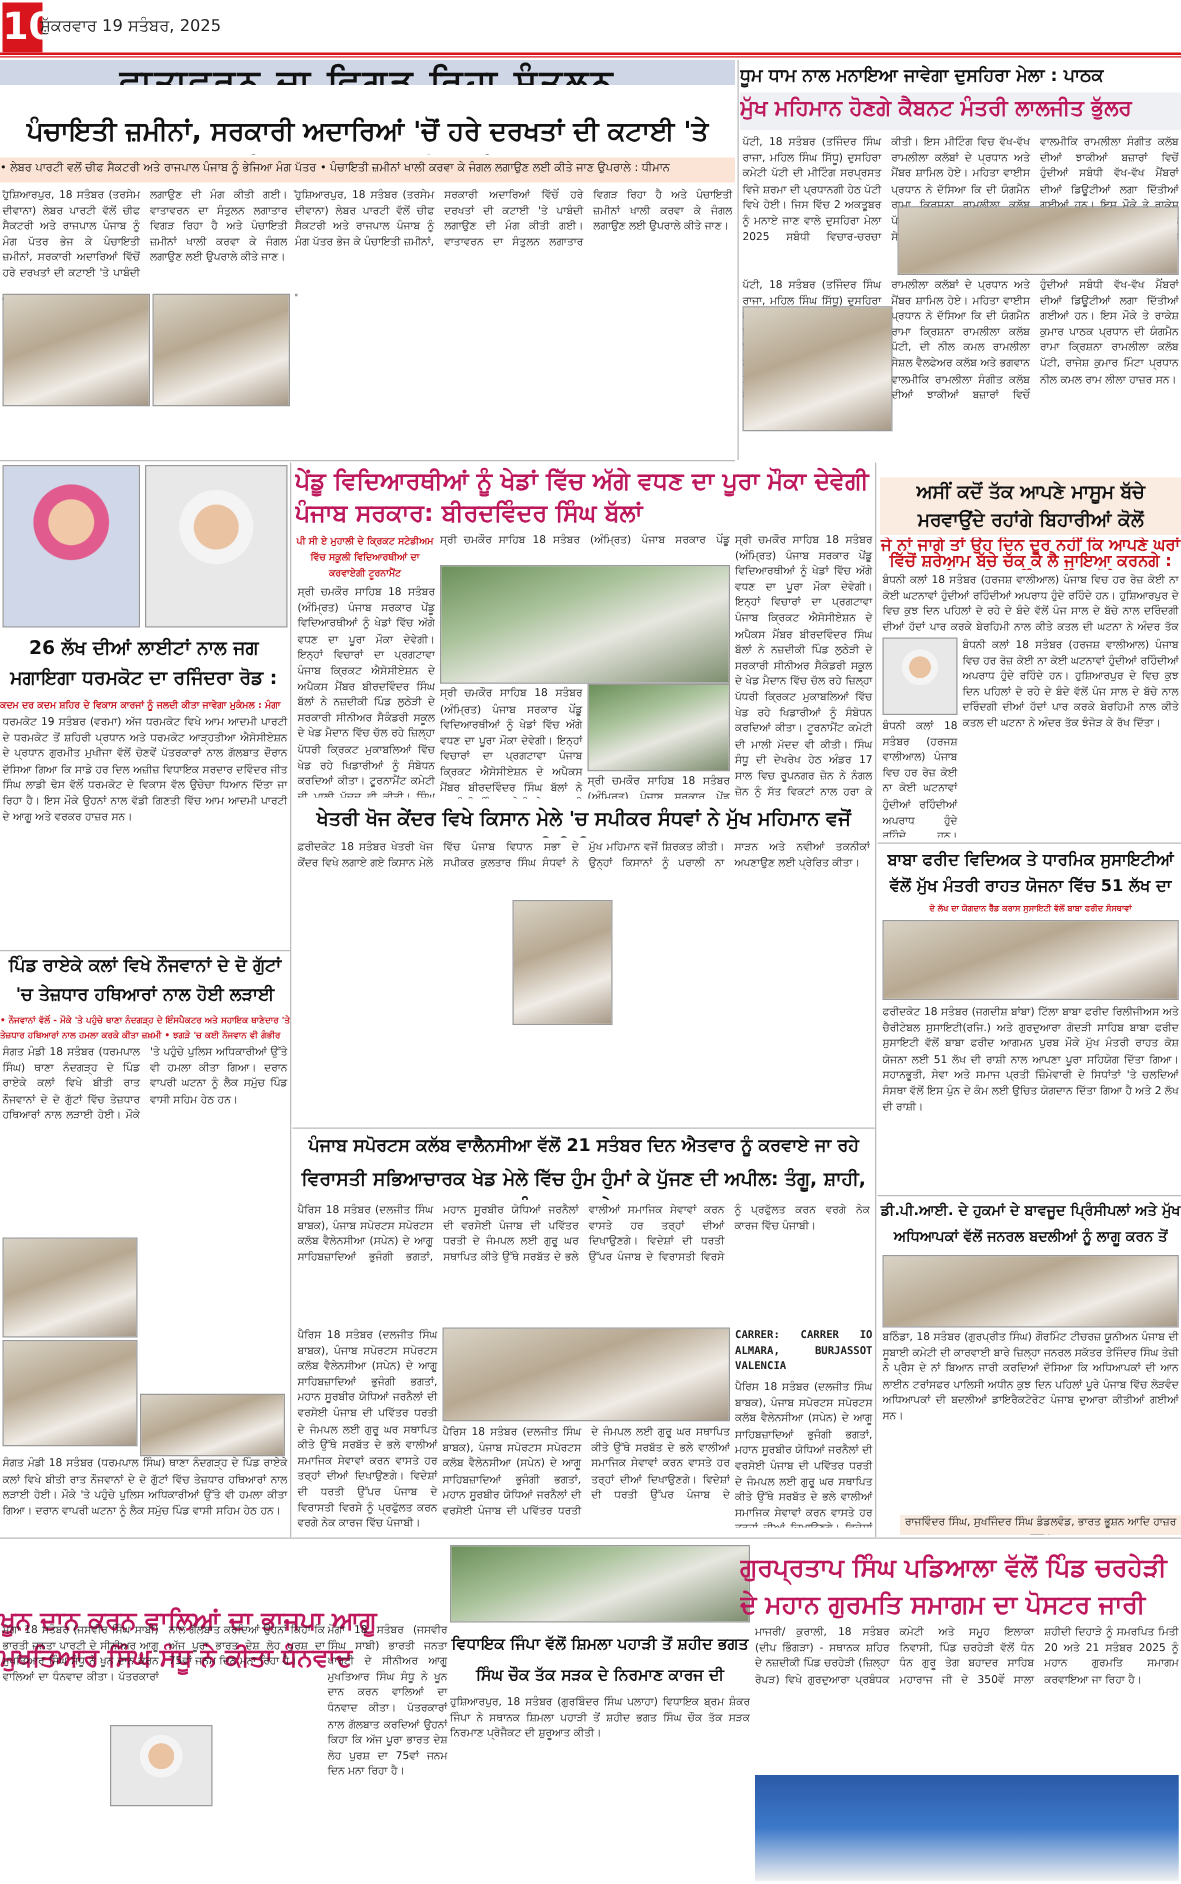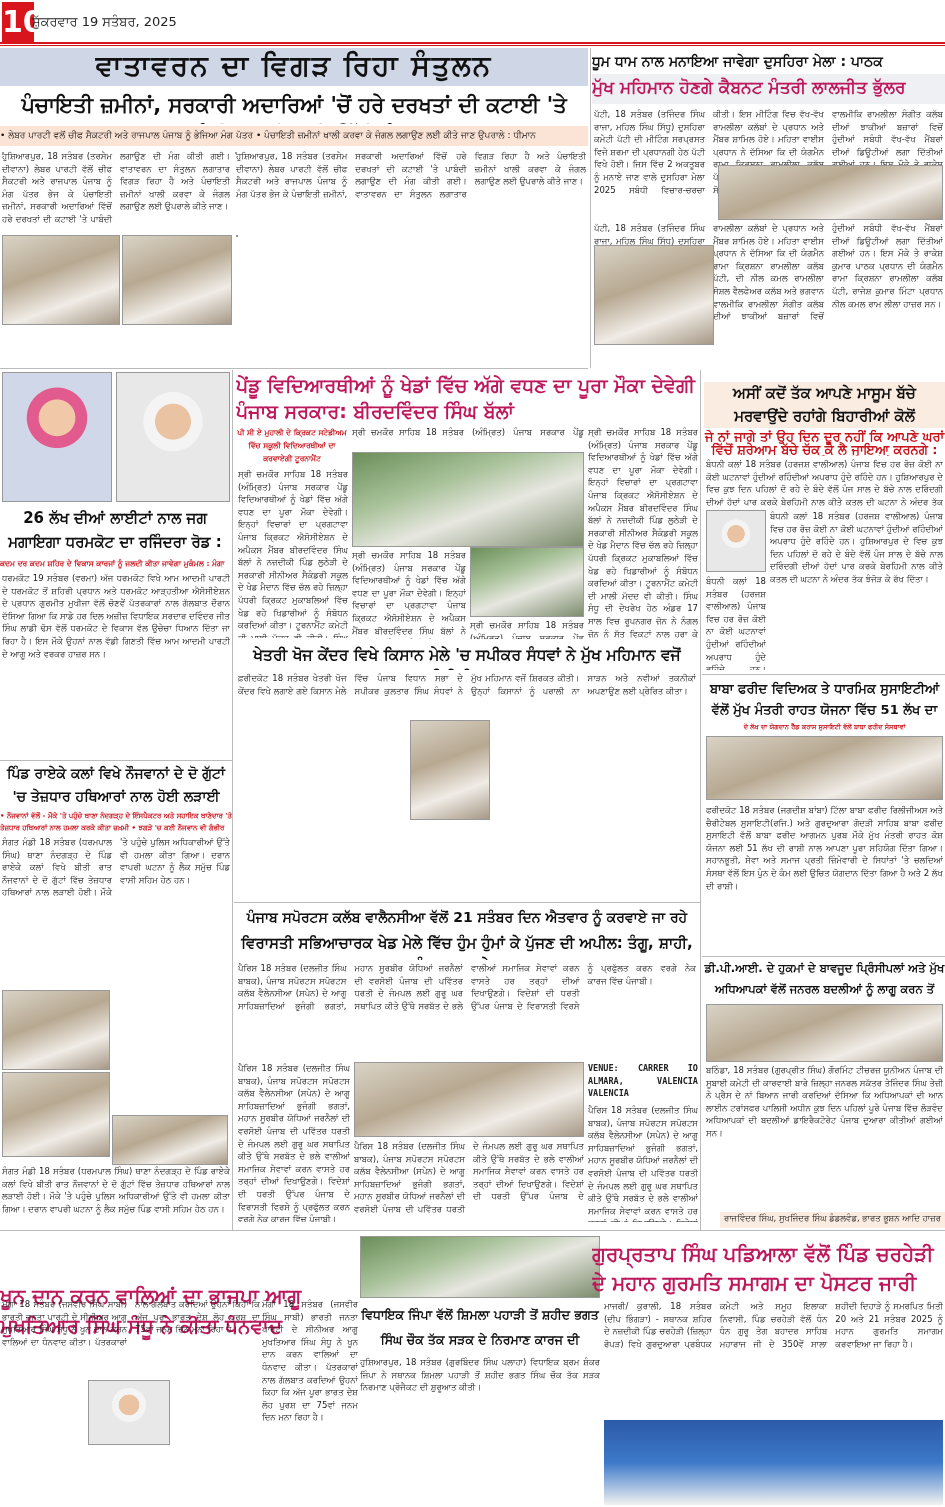--- a/index.html
+++ b/index.html
@@ -33,21 +33,21 @@
 </style>
 </head>
 <body>
 
 <div class="masthead">
   <div class="page-num">10</div>
   <div class="date">ਸ਼ੁੱਕਰਵਾਰ 19 ਸਤੰਬਰ, 2025</div>
   <div class="rule"></div>
 </div>
 
-<div class="box kicker-bar" style="left:0; top:48px; width:588px; height:38px;">ਵਾਤਾਵਰਨ ਦਾ ਵਿਗੜ ਰਿਹਾ ਸੰਤੁਲਨ</div>
+<div class="box kicker-bar" style="left:0; top:48px; width:588px; height:20px;">ਵਾਤਾਵਰਨ ਦਾ ਵਿਗੜ ਰਿਹਾ ਸੰਤੁਲਨ</div>
 <div class="box h1" style="left:0; top:90px; width:588px; height:34px; font-size:21px;">ਪੰਚਾਇਤੀ ਜ਼ਮੀਨਾਂ, ਸਰਕਾਰੀ ਅਦਾਰਿਆਂ 'ਚੋਂ ਹਰੇ ਦਰਖਤਾਂ ਦੀ ਕਟਾਈ 'ਤੇ ਪਾਬੰਦੀ ਲਗਾਉਣ ਦੀ ਉੱਠੀ ਮੰਗ</div>
 <div class="box bullets" style="left:0; top:126px; width:588px; height:20px; font-size:9px;">• ਲੇਬਰ ਪਾਰਟੀ ਵਲੋਂ ਚੀਫ ਸੈਕਟਰੀ ਅਤੇ ਰਾਜਪਾਲ ਪੰਜਾਬ ਨੂੰ ਭੇਜਿਆ ਮੰਗ ਪੱਤਰ • ਪੰਚਾਇਤੀ ਜ਼ਮੀਨਾਂ ਖਾਲੀ ਕਰਵਾ ਕੇ ਜੰਗਲ ਲਗਾਉਣ ਲਈ ਕੀਤੇ ਜਾਣ ਉਪਰਾਲੇ : ਧੀਮਾਨ</div>
 <div class="box body-text" style="left:2px; top:150px; width:228px; height:215px; columns:2;">ਹੁਸ਼ਿਆਰਪੁਰ, 18 ਸਤੰਬਰ (ਤਰਸੇਮ ਦੀਵਾਨਾ) ਲੇਬਰ ਪਾਰਟੀ ਵੱਲੋਂ ਚੀਫ ਸੈਕਟਰੀ ਅਤੇ ਰਾਜਪਾਲ ਪੰਜਾਬ ਨੂੰ ਮੰਗ ਪੱਤਰ ਭੇਜ ਕੇ ਪੰਚਾਇਤੀ ਜ਼ਮੀਨਾਂ, ਸਰਕਾਰੀ ਅਦਾਰਿਆਂ ਵਿੱਚੋਂ ਹਰੇ ਦਰਖਤਾਂ ਦੀ ਕਟਾਈ 'ਤੇ ਪਾਬੰਦੀ ਲਗਾਉਣ ਦੀ ਮੰਗ ਕੀਤੀ ਗਈ। ਵਾਤਾਵਰਨ ਦਾ ਸੰਤੁਲਨ ਲਗਾਤਾਰ ਵਿਗੜ ਰਿਹਾ ਹੈ ਅਤੇ ਪੰਚਾਇਤੀ ਜ਼ਮੀਨਾਂ ਖਾਲੀ ਕਰਵਾ ਕੇ ਜੰਗਲ ਲਗਾਉਣ ਲਈ ਉਪਰਾਲੇ ਕੀਤੇ ਜਾਣ।</div>
 <div class="box photo indoor" style="left:2px; top:152px; width:0; height:0;"></div>
 
 <div class="box photo indoor" style="left:235px; top:152px; width:0; height:0;"></div>
 <div class="box photo indoor" style="left:2px; top:238px; width:0; height:0;"></div>
 <div class="box body-text" style="left:236px; top:150px; width:350px; height:215px; columns:3;">ਹੁਸ਼ਿਆਰਪੁਰ, 18 ਸਤੰਬਰ (ਤਰਸੇਮ ਦੀਵਾਨਾ) ਲੇਬਰ ਪਾਰਟੀ ਵੱਲੋਂ ਚੀਫ ਸੈਕਟਰੀ ਅਤੇ ਰਾਜਪਾਲ ਪੰਜਾਬ ਨੂੰ ਮੰਗ ਪੱਤਰ ਭੇਜ ਕੇ ਪੰਚਾਇਤੀ ਜ਼ਮੀਨਾਂ, ਸਰਕਾਰੀ ਅਦਾਰਿਆਂ ਵਿੱਚੋਂ ਹਰੇ ਦਰਖਤਾਂ ਦੀ ਕਟਾਈ 'ਤੇ ਪਾਬੰਦੀ ਲਗਾਉਣ ਦੀ ਮੰਗ ਕੀਤੀ ਗਈ। ਵਾਤਾਵਰਨ ਦਾ ਸੰਤੁਲਨ ਲਗਾਤਾਰ ਵਿਗੜ ਰਿਹਾ ਹੈ ਅਤੇ ਪੰਚਾਇਤੀ ਜ਼ਮੀਨਾਂ ਖਾਲੀ ਕਰਵਾ ਕੇ ਜੰਗਲ ਲਗਾਉਣ ਲਈ ਉਪਰਾਲੇ ਕੀਤੇ ਜਾਣ।</div>
 <div class="box photo indoor" style="left:2px; top:235px; width:118px; height:90px;"></div>
 <div class="box photo indoor" style="left:236px; top:235px; width:0; height:0;"></div>
@@ -97,21 +97,21 @@
 <div class="box photo indoor" style="left:410px; top:720px; width:80px; height:100px;"></div>
 
 <div class="divider-h" style="left:234px; top:902px; width:466px;"></div>
 
 <div class="box h3" style="left:236px; top:906px; width:462px; height:22px; font-size:14px;">ਪੰਜਾਬ ਸਪੋਰਟਸ ਕਲੱਬ ਵਾਲੈਨਸੀਆ ਵੱਲੋਂ 21 ਸਤੰਬਰ ਦਿਨ ਐਤਵਾਰ ਨੂੰ ਕਰਵਾਏ ਜਾ ਰਹੇ ਪੰਜਾਬ ਦੇ</div>
 <div class="box h3" style="left:236px; top:932px; width:462px; height:28px; font-size:15px;">ਵਿਰਾਸਤੀ ਸਭਿਆਚਾਰਕ ਖੇਡ ਮੇਲੇ ਵਿੱਚ ਹੁੰਮ ਹੁੰਮਾਂ ਕੇ ਪੁੱਜਣ ਦੀ ਅਪੀਲ: ਤੰਗੂ, ਸ਼ਾਹੀ, ਕੰਗ, ਸਾਬਾ ਤੇ ਭੂਸ਼ਾ</div>
 <div class="box body-text" style="left:238px; top:962px; width:458px; height:100px; columns:4;">ਪੈਰਿਸ 18 ਸਤੰਬਰ (ਦਲਜੀਤ ਸਿੰਘ ਬਾਬਕ), ਪੰਜਾਬ ਸਪੋਰਟਸ ਸਪੋਰਟਸ ਕਲੱਬ ਵੈਲੇਨਸੀਆ (ਸਪੇਨ) ਦੇ ਆਗੂ ਸਾਹਿਬਜ਼ਾਦਿਆਂ ਭੁਜੰਗੀ ਭਗਤਾਂ, ਮਹਾਨ ਸੂਰਬੀਰ ਯੋਧਿਆਂ ਜਰਨੈਲਾਂ ਦੀ ਵਰਸੋਈ ਪੰਜਾਬ ਦੀ ਪਵਿੱਤਰ ਧਰਤੀ ਦੇ ਜੰਮਪਲ ਲਈ ਗੁਰੂ ਘਰ ਸਥਾਪਿਤ ਕੀਤੇ ਉੱਥੇ ਸਰਬੱਤ ਦੇ ਭਲੇ ਵਾਲੀਆਂ ਸਮਾਜਿਕ ਸੇਵਾਵਾਂ ਕਰਨ ਵਾਸਤੇ ਹਰ ਤਰ੍ਹਾਂ ਦੀਆਂ ਦਿਖਾਉਣਗੇ। ਵਿਦੇਸ਼ਾਂ ਦੀ ਧਰਤੀ ਉੱਪਰ ਪੰਜਾਬ ਦੇ ਵਿਰਾਸਤੀ ਵਿਰਸੇ ਨੂੰ ਪ੍ਰਫੁੱਲਤ ਕਰਨ ਵਰਗੇ ਨੇਕ ਕਾਰਜ ਵਿੱਚ ਪੰਜਾਬੀ।</div>
 <div class="box photo indoor" style="left:354px; top:1062px; width:230px; height:75px;"></div>
 <div class="box body-text" style="left:238px; top:1062px; width:112px; height:160px;">ਪੈਰਿਸ 18 ਸਤੰਬਰ (ਦਲਜੀਤ ਸਿੰਘ ਬਾਬਕ), ਪੰਜਾਬ ਸਪੋਰਟਸ ਸਪੋਰਟਸ ਕਲੱਬ ਵੈਲੇਨਸੀਆ (ਸਪੇਨ) ਦੇ ਆਗੂ ਸਾਹਿਬਜ਼ਾਦਿਆਂ ਭੁਜੰਗੀ ਭਗਤਾਂ, ਮਹਾਨ ਸੂਰਬੀਰ ਯੋਧਿਆਂ ਜਰਨੈਲਾਂ ਦੀ ਵਰਸੋਈ ਪੰਜਾਬ ਦੀ ਪਵਿੱਤਰ ਧਰਤੀ ਦੇ ਜੰਮਪਲ ਲਈ ਗੁਰੂ ਘਰ ਸਥਾਪਿਤ ਕੀਤੇ ਉੱਥੇ ਸਰਬੱਤ ਦੇ ਭਲੇ ਵਾਲੀਆਂ ਸਮਾਜਿਕ ਸੇਵਾਵਾਂ ਕਰਨ ਵਾਸਤੇ ਹਰ ਤਰ੍ਹਾਂ ਦੀਆਂ ਦਿਖਾਉਣਗੇ। ਵਿਦੇਸ਼ਾਂ ਦੀ ਧਰਤੀ ਉੱਪਰ ਪੰਜਾਬ ਦੇ ਵਿਰਾਸਤੀ ਵਿਰਸੇ ਨੂੰ ਪ੍ਰਫੁੱਲਤ ਕਰਨ ਵਰਗੇ ਨੇਕ ਕਾਰਜ ਵਿੱਚ ਪੰਜਾਬੀ।</div>
 <div class="box body-text" style="left:354px; top:1140px; width:230px; height:82px; columns:2;">ਪੈਰਿਸ 18 ਸਤੰਬਰ (ਦਲਜੀਤ ਸਿੰਘ ਬਾਬਕ), ਪੰਜਾਬ ਸਪੋਰਟਸ ਸਪੋਰਟਸ ਕਲੱਬ ਵੈਲੇਨਸੀਆ (ਸਪੇਨ) ਦੇ ਆਗੂ ਸਾਹਿਬਜ਼ਾਦਿਆਂ ਭੁਜੰਗੀ ਭਗਤਾਂ, ਮਹਾਨ ਸੂਰਬੀਰ ਯੋਧਿਆਂ ਜਰਨੈਲਾਂ ਦੀ ਵਰਸੋਈ ਪੰਜਾਬ ਦੀ ਪਵਿੱਤਰ ਧਰਤੀ ਦੇ ਜੰਮਪਲ ਲਈ ਗੁਰੂ ਘਰ ਸਥਾਪਿਤ ਕੀਤੇ ਉੱਥੇ ਸਰਬੱਤ ਦੇ ਭਲੇ ਵਾਲੀਆਂ ਸਮਾਜਿਕ ਸੇਵਾਵਾਂ ਕਰਨ ਵਾਸਤੇ ਹਰ ਤਰ੍ਹਾਂ ਦੀਆਂ ਦਿਖਾਉਣਗੇ। ਵਿਦੇਸ਼ਾਂ ਦੀ ਧਰਤੀ ਉੱਪਰ ਪੰਜਾਬ ਦੇ ਵਿਰਾਸਤੀ ਵਿਰਸੇ ਨੂੰ ਪ੍ਰਫੁੱਲਤ ਕਰਨ ਵਰਗੇ ਨੇਕ ਕਾਰਜ ਵਿੱਚ ਪੰਜਾਬੀ।</div>
-<div class="box body-text" style="left:588px; top:1062px; width:110px; height:40px; font-weight:bold; font-family:'DejaVu Sans Mono', monospace;">VENUE: CARRER IO ALMARA, VALENCIA VALENCIA</div>
+<div class="box body-text" style="left:588px; top:1062px; width:110px; height:40px; font-weight:bold; font-family:'DejaVu Sans Mono', monospace;">CARRER: CARRER IO ALMARA, BURJASSOT VALENCIA</div>
 <div class="box body-text" style="left:588px; top:1104px; width:110px; height:118px;">ਪੈਰਿਸ 18 ਸਤੰਬਰ (ਦਲਜੀਤ ਸਿੰਘ ਬਾਬਕ), ਪੰਜਾਬ ਸਪੋਰਟਸ ਸਪੋਰਟਸ ਕਲੱਬ ਵੈਲੇਨਸੀਆ (ਸਪੇਨ) ਦੇ ਆਗੂ ਸਾਹਿਬਜ਼ਾਦਿਆਂ ਭੁਜੰਗੀ ਭਗਤਾਂ, ਮਹਾਨ ਸੂਰਬੀਰ ਯੋਧਿਆਂ ਜਰਨੈਲਾਂ ਦੀ ਵਰਸੋਈ ਪੰਜਾਬ ਦੀ ਪਵਿੱਤਰ ਧਰਤੀ ਦੇ ਜੰਮਪਲ ਲਈ ਗੁਰੂ ਘਰ ਸਥਾਪਿਤ ਕੀਤੇ ਉੱਥੇ ਸਰਬੱਤ ਦੇ ਭਲੇ ਵਾਲੀਆਂ ਸਮਾਜਿਕ ਸੇਵਾਵਾਂ ਕਰਨ ਵਾਸਤੇ ਹਰ ਤਰ੍ਹਾਂ ਦੀਆਂ ਦਿਖਾਉਣਗੇ। ਵਿਦੇਸ਼ਾਂ ਦੀ ਧਰਤੀ ਉੱਪਰ ਪੰਜਾਬ ਦੇ ਵਿਰਾਸਤੀ ਵਿਰਸੇ ਨੂੰ ਪ੍ਰਫੁੱਲਤ ਕਰਨ ਵਰਗੇ ਨੇਕ ਕਾਰਜ ਵਿੱਚ ਪੰਜਾਬੀ।</div>
 
 <div class="divider-v" style="left:700px; top:370px; height:860px;"></div>
 
 <div class="box side-head h3" style="left:704px; top:382px; width:241px; height:46px; font-size:15px; line-height:23px;">ਅਸੀਂ ਕਦੋਂ ਤੱਕ ਆਪਣੇ ਮਾਸੂਮ ਬੱਚੇ ਮਰਵਾਉਂਦੇ ਰਹਾਂਗੇ ਬਿਹਾਰੀਆਂ ਕੋਲੋਂ</div>
 <div class="box sub-red" style="left:704px; top:430px; width:241px; height:26px; font-size:13px; line-height:13px;">ਜੇ ਨਾਂ ਜਾਗੇ ਤਾਂ ਉਹ ਦਿਨ ਦੂਰ ਨਹੀਂ ਕਿ ਆਪਣੇ ਘਰਾਂ ਵਿੱਚੋਂ ਸ਼ਰੇਆਮ ਬੱਚੇ ਚੱਕ ਕੇ ਲੈ ਜਾਇਆ ਕਰਨਗੇ : ਗਿਆਨੀ ਹਰਵਿੰਦਰ ਸਿੰਘ ਘੋਟੇ</div>
 <div class="box body-text" style="left:706px; top:458px; width:237px; height:50px;">ਬੰਧਨੀ ਕਲਾਂ 18 ਸਤੰਬਰ (ਹਰਜਸ਼ ਵਾਲੀਆਲ) ਪੰਜਾਬ ਵਿਚ ਹਰ ਰੋਜ਼ ਕੋਈ ਨਾ ਕੋਈ ਘਟਨਾਵਾਂ ਹੁੰਦੀਆਂ ਰਹਿੰਦੀਆਂ ਅਪਰਾਧ ਹੁੰਦੇ ਰਹਿੰਦੇ ਹਨ। ਹੁਸ਼ਿਆਰਪੁਰ ਦੇ ਵਿਚ ਕੁਝ ਦਿਨ ਪਹਿਲਾਂ ਦੋ ਰਹੇ ਦੇ ਬੰਦੇ ਵੱਲੋਂ ਪੰਜ ਸਾਲ ਦੇ ਬੱਚੇ ਨਾਲ ਦਰਿੰਦਗੀ ਦੀਆਂ ਹੱਦਾਂ ਪਾਰ ਕਰਕੇ ਬੇਰਹਿਮੀ ਨਾਲ ਕੀਤੇ ਕਤਲ ਦੀ ਘਟਨਾ ਨੇ ਅੰਦਰ ਤੱਕ ਝੰਜੋੜ ਕੇ ਰੱਖ ਦਿੱਤਾ।</div>
 <div class="box photo portrait-grey" style="left:706px; top:510px; width:60px; height:62px;"></div>
 <div class="box body-text" style="left:770px; top:510px; width:173px; height:160px;">ਬੰਧਨੀ ਕਲਾਂ 18 ਸਤੰਬਰ (ਹਰਜਸ਼ ਵਾਲੀਆਲ) ਪੰਜਾਬ ਵਿਚ ਹਰ ਰੋਜ਼ ਕੋਈ ਨਾ ਕੋਈ ਘਟਨਾਵਾਂ ਹੁੰਦੀਆਂ ਰਹਿੰਦੀਆਂ ਅਪਰਾਧ ਹੁੰਦੇ ਰਹਿੰਦੇ ਹਨ। ਹੁਸ਼ਿਆਰਪੁਰ ਦੇ ਵਿਚ ਕੁਝ ਦਿਨ ਪਹਿਲਾਂ ਦੋ ਰਹੇ ਦੇ ਬੰਦੇ ਵੱਲੋਂ ਪੰਜ ਸਾਲ ਦੇ ਬੱਚੇ ਨਾਲ ਦਰਿੰਦਗੀ ਦੀਆਂ ਹੱਦਾਂ ਪਾਰ ਕਰਕੇ ਬੇਰਹਿਮੀ ਨਾਲ ਕੀਤੇ ਕਤਲ ਦੀ ਘਟਨਾ ਨੇ ਅੰਦਰ ਤੱਕ ਝੰਜੋੜ ਕੇ ਰੱਖ ਦਿੱਤਾ।</div>
 <div class="box body-text" style="left:706px; top:575px; width:60px; height:95px;">ਬੰਧਨੀ ਕਲਾਂ 18 ਸਤੰਬਰ (ਹਰਜਸ਼ ਵਾਲੀਆਲ) ਪੰਜਾਬ ਵਿਚ ਹਰ ਰੋਜ਼ ਕੋਈ ਨਾ ਕੋਈ ਘਟਨਾਵਾਂ ਹੁੰਦੀਆਂ ਰਹਿੰਦੀਆਂ ਅਪਰਾਧ ਹੁੰਦੇ ਰਹਿੰਦੇ ਹਨ। ਹੁਸ਼ਿਆਰਪੁਰ ਦੇ ਵਿਚ ਕੁਝ ਦਿਨ ਪਹਿਲਾਂ ਦੋ ਰਹੇ ਦੇ ਬੰਦੇ ਵੱਲੋਂ ਪੰਜ ਸਾਲ ਦੇ ਬੱਚੇ ਨਾਲ ਦਰਿੰਦਗੀ ਦੀਆਂ ਹੱਦਾਂ ਪਾਰ ਕਰਕੇ ਬੇਰਹਿਮੀ ਨਾਲ ਕੀਤੇ ਕਤਲ ਦੀ ਘਟਨਾ ਨੇ ਅੰਦਰ ਤੱਕ ਝੰਜੋੜ ਕੇ ਰੱਖ ਦਿੱਤਾ।</div>

